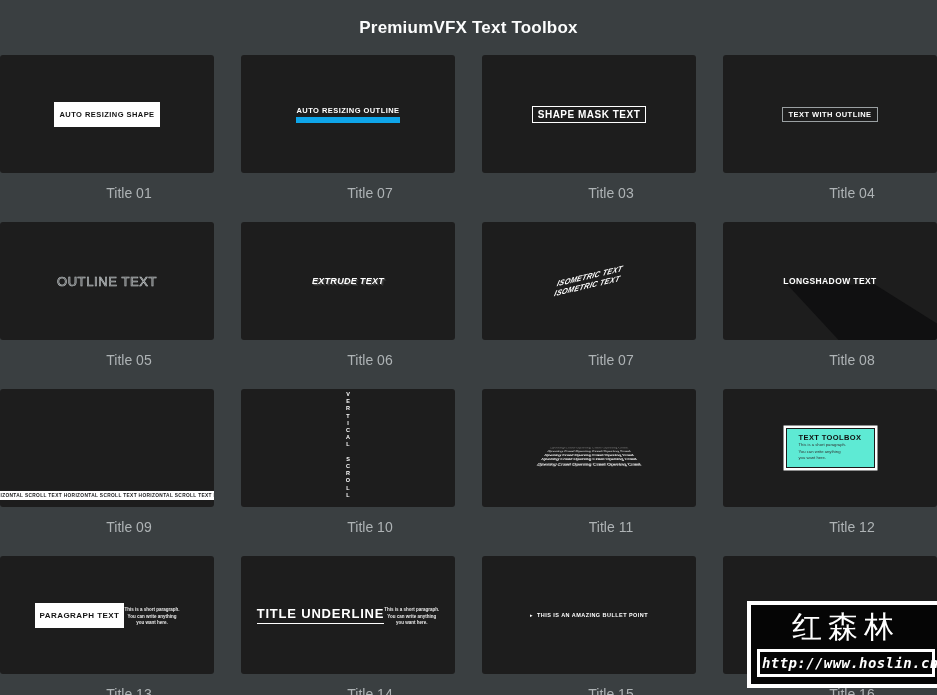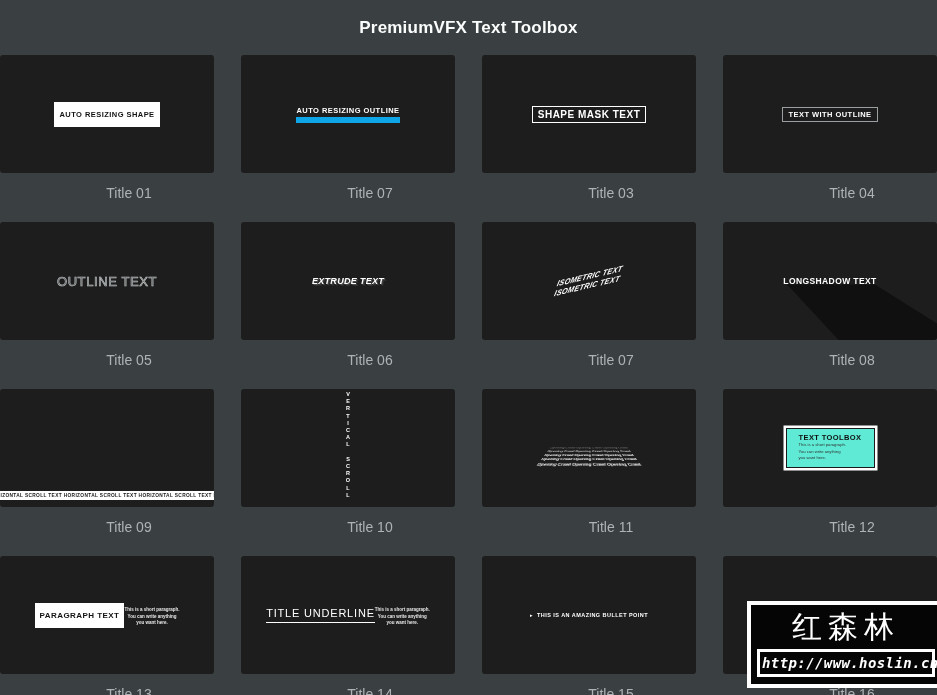--- a/index.html
+++ b/index.html
@@ -100,21 +100,21 @@
   .card {
     background:#5eead4; border:1px solid #1a1a1a; box-shadow:0 0 0 2.5px #fff;
     padding:4px 12px 5px; text-align:left;
   }
   .card-title { color:#101010; font-weight:800; font-size:7.5px; letter-spacing:.4px; white-space:nowrap; }
   .card-line  { color:#333; font-size:4.2px; line-height:1.6; }
   
   .col-center { display:flex; flex-direction:row; align-items:center; }
   .para-lines { margin-top:4px; color:#e9e9e9; font-size:4.5px; line-height:1.55; text-align:center; font-weight:600; }
   .tu-title {
-    color:#fff; font-weight:400; font-size:11px; letter-spacing:.8px;
+    color:#fff; font-weight:700; font-size:13px; letter-spacing:.8px;
     border-bottom:1.2px solid #fff; padding-bottom:2.5px; white-space:nowrap;
   }
   
   .bullet-row { display:flex; align-items:center; gap:4px; color:#fff; font-weight:700; font-size:5.5px; letter-spacing:.45px; white-space:nowrap; }
   .bullet-glyph { font-size:5px; line-height:1; }
   
   .checkbox-row {
     position:absolute; left:0; right:0; top:50px;
     display:flex; align-items:center; justify-content:center; gap:4px;
     color:#fff; font-weight:700; font-size:5.5px; letter-spacing:.45px; white-space:nowrap;

